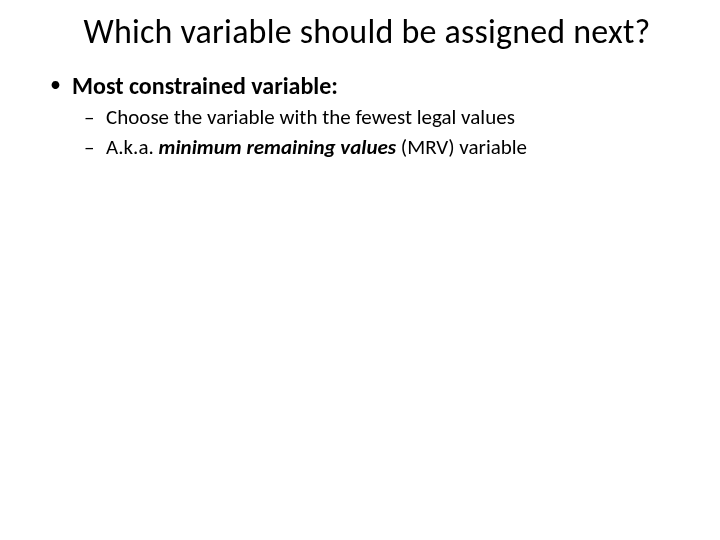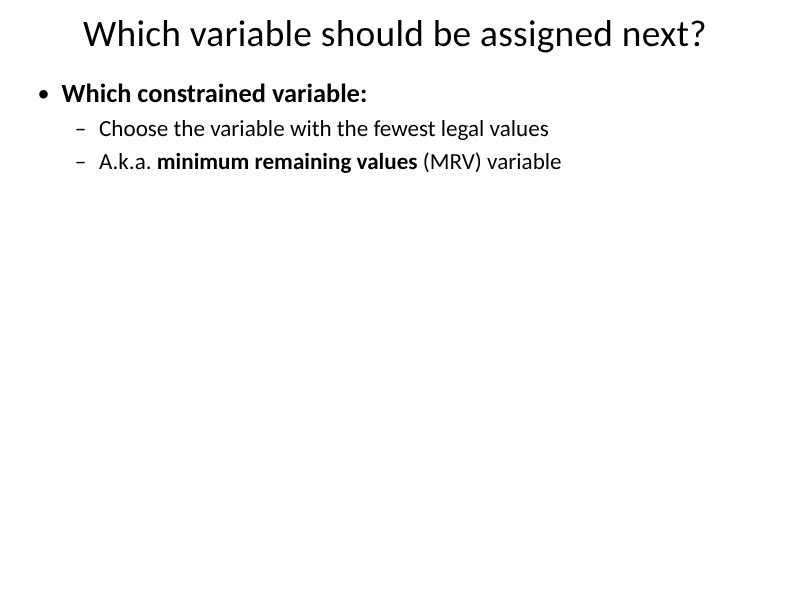--- a/index.html
+++ b/index.html
@@ -7,21 +7,21 @@
       width: 720px;
       height: 540px;
       background: #fff;
       font-family: Calibri, "Segoe UI", Arial, sans-serif;
       color: #000;
       overflow: hidden;
     }
     .slide {
       width: 100%;
       height: 100%;
-      padding: 12px 30px 0 28px;
+      padding: 12px 30px 0 44px;
     }
     .title {
       font-size: 34px;
       font-weight: 400;
       text-align: center;
       line-height: 1.2;
       margin-bottom: 18px;
       letter-spacing: 0.2px;
     }
     .level1 {
@@ -54,31 +54,31 @@
       font-size: 21px;
       line-height: 1.35;
       margin-bottom: 2px;
     }
     .level2 > li::before {
       content: "–";
       position: absolute;
       left: -22px;
       top: 0;
     }
-    .bold { font-weight: 700; }
+    .bold { font-weight: 700; font-style: italic; }
   </style>
 </head>
 <body>
 
 <div class="slide">
   <h1 class="title">Which variable should be assigned next?</h1>
 
   <ul class="level1">
     <li>
-      <span>Which constrained variable:</span>
+      <span>Most constrained variable:</span>
       <ul class="level2">
         <li>
           <span>Choose the variable with the fewest legal values</span>
         </li>
         <li>
           <span>A.k.a. </span><span class="bold">minimum remaining values</span><span> (MRV) variable</span>
         </li>
       </ul>
     </li>
   </ul>

